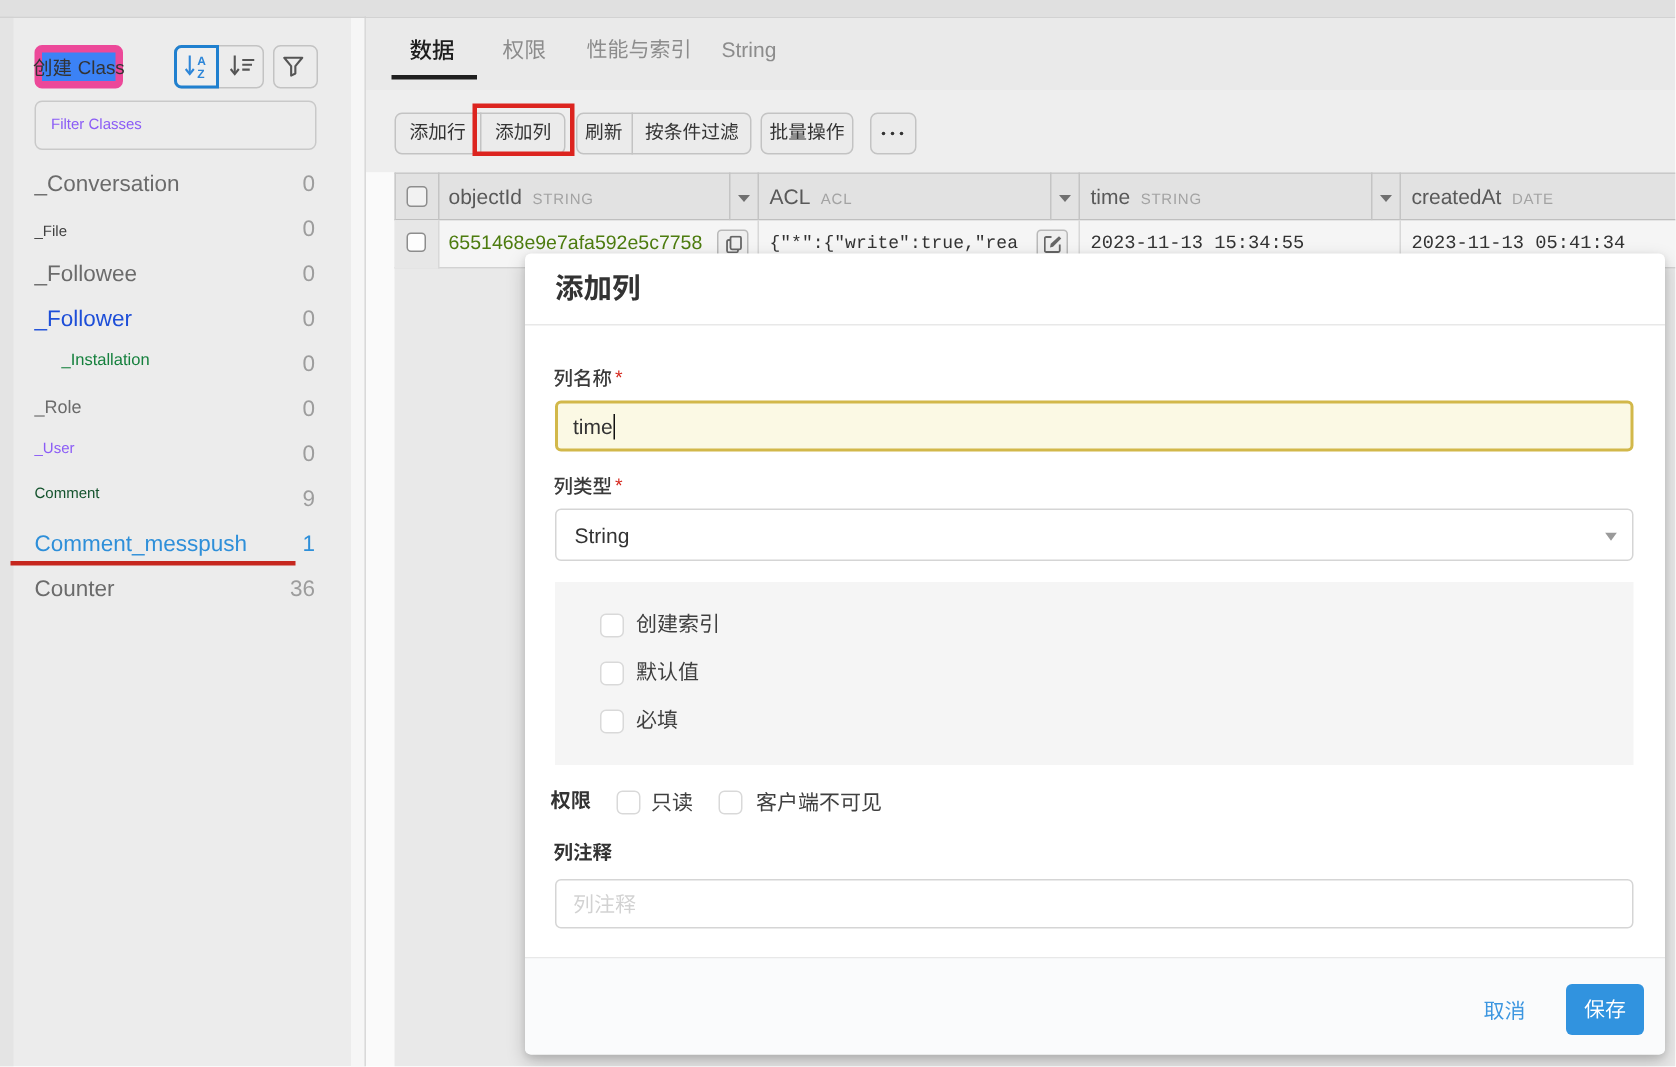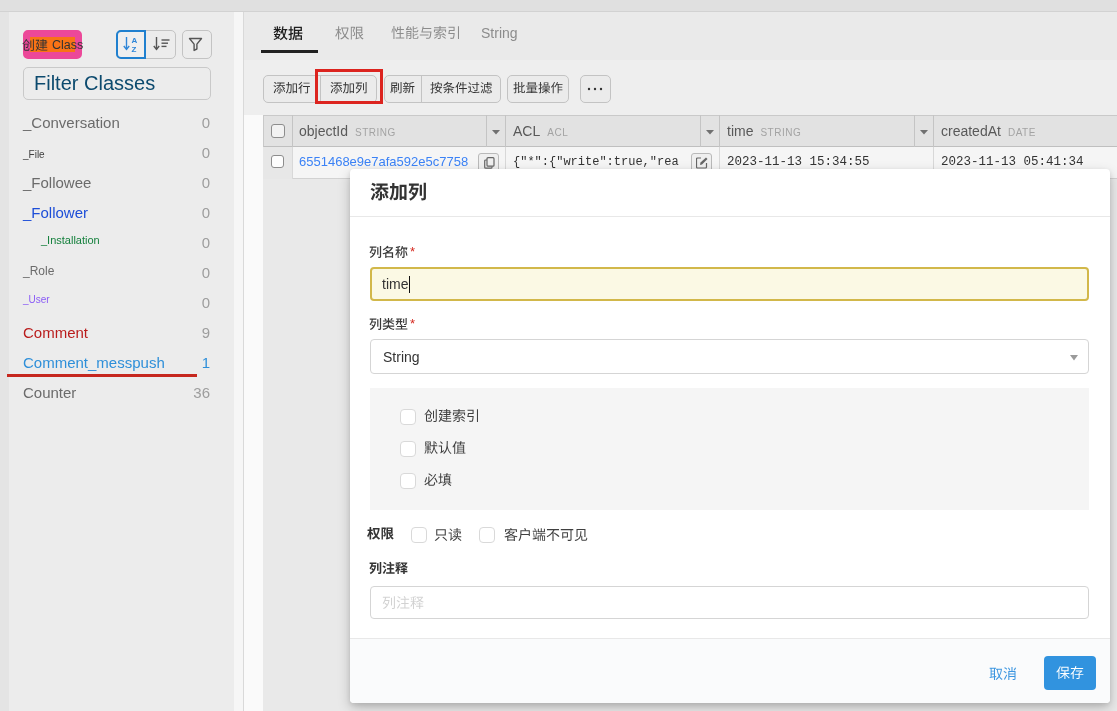--- a/index.html
+++ b/index.html
@@ -10,21 +10,21 @@
 <div class="abs" style="left:0;top:0;width:244px;height:711px;background:#ececec"></div>
 <div class="abs" style="left:0;top:0;width:9px;height:711px;background:#e4e4e4"></div>
 <div class="abs" style="left:234px;top:11px;width:9px;height:700px;background:#f6f6f6"></div>
 <div class="abs" style="left:243px;top:0;width:1px;height:711px;background:#d9d9d9"></div>
 <div class="abs" style="left:0;top:0;width:1117px;height:11px;background:#e0e0e0"></div>
 <div class="abs" style="left:0;top:11px;width:1117px;height:1px;background:#d2d2d2"></div>
 <div class="abs" style="left:244px;top:12px;width:873px;height:48px;background:#eaeaea"></div>
 <div class="abs" style="left:244px;top:60px;width:873px;height:55px;background:#eeeeee"></div>
 <div class="abs" style="left:244px;top:115px;width:873px;height:596px;background:#fafafa"></div>
 <div class="abs" style="left:263px;top:115px;width:854px;height:596px;background:#e9e9e9"></div>
-<div class="abs" style="left:23px;top:30px;width:59px;height:29px;background:#f97316;border:7px solid #ec4899;border-radius:5px;display:flex;align-items:center;justify-content:center">
+<div class="abs" style="left:23px;top:30px;width:59px;height:29px;background:#3b82f6;border:5px solid #ec4899;border-radius:5px;display:flex;align-items:center;justify-content:center">
 <div style="display:flex;align-items:center">
       <svg style="display:block" width="26" height="16" viewBox="0 0 26 16">
         <g fill="#333333" transform="matrix(0.013000,0,0,-0.013000,0,12.87)">
           <path transform="translate(0.0,0)" d="M838 824V20C838 1 831 -5 812 -6C792 -6 729 -7 659 -5C670 -25 682 -57 686 -76C779 -77 834 -75 867 -64C899 -51 913 -30 913 20V824ZM643 724V168H715V724ZM142 474V45C142 -44 172 -65 269 -65C290 -65 432 -65 455 -65C544 -65 566 -26 576 112C555 117 526 128 509 141C504 22 497 0 450 0C419 0 300 0 275 0C224 0 216 7 216 45V407H432C424 286 415 237 403 223C396 214 388 213 374 213C360 213 325 214 288 218C298 199 306 173 307 153C347 150 386 151 406 152C431 155 448 161 463 178C486 203 497 271 506 444C507 454 507 474 507 474ZM313 838C260 709 154 571 27 480C44 468 70 443 82 428C181 504 266 604 330 713C409 627 496 524 540 457L595 507C547 578 446 689 362 774L383 818Z"></path>
           <path transform="translate(1000.0,0)" d="M394 755V695H581V620H330V561H581V483H387V422H581V345H379V288H581V209H337V149H581V49H652V149H937V209H652V288H899V345H652V422H876V561H945V620H876V755H652V840H581V755ZM652 561H809V483H652ZM652 620V695H809V620ZM97 393C97 404 120 417 135 425H258C246 336 226 259 200 193C173 233 151 283 134 343L78 322C102 241 132 177 169 126C134 60 89 8 37 -30C53 -40 81 -66 92 -80C140 -43 183 7 218 70C323 -30 469 -55 653 -55H933C937 -35 951 -2 962 14C911 13 694 13 654 13C485 13 347 35 249 132C290 225 319 342 334 483L292 493L278 492H192C242 567 293 661 338 758L290 789L266 778H64V711H237C197 622 147 540 129 515C109 483 84 458 66 454C76 439 91 408 97 393Z"></path>
         </g>
       </svg>
       <span style="font-size:12.5px;color:#333;margin-left:4px">Class</span>
     </div>
   </div>
@@ -45,37 +45,37 @@
 <path d="M9.5 4h8"></path>
       <path d="M9.5 7.2h6.5"></path>
       <path d="M9.5 10.4h5"></path>
     </g>
 </svg>
 <div class="abs" style="left:182px;top:30px;width:30px;height:29px;background:#ececec;border:1px solid #c3c3c3;border-radius:5px"></div>
 <svg class="abs" style="left:188px;top:37px" width="16" height="15" viewBox="0 0 16 15">
 <path d="M1.5 1.5h12l-4.6 5.6v4.9l-2.8 1.4V7.1Z" fill="none" stroke="#555" stroke-width="1.4" stroke-linejoin="round"></path>
 </svg>
 <div class="abs" style="left:23px;top:67px;width:188px;height:33px;border:1px solid #c9c9c9;border-radius:5px;display:flex;align-items:center">
-    <span style="color:#0c4a6e;font-size:20px;padding-left:10px">Filter Classes</span>
+    <span style="color:#8b5cf6;font-size:10px;padding-left:10px">Filter Classes</span>
   </div>
 <div class="abs" style="left:23px;top:114px;width:188px;height:20px;font-size:15px;color:#6b6b6b">_Conversation</div>
 <div class="abs" style="left:120px;top:114px;width:90px;height:20px;font-size:15px;color:#9d9d9d;text-align:right">0</div>
 <div class="abs" style="left:23px;top:149px;width:188px;height:20px;font-size:10px;color:#404040">_File</div>
 <div class="abs" style="left:120px;top:144px;width:90px;height:20px;font-size:15px;color:#9d9d9d;text-align:right">0</div>
 <div class="abs" style="left:23px;top:174px;width:188px;height:20px;font-size:15px;color:#6b6b6b">_Followee</div>
 <div class="abs" style="left:120px;top:174px;width:90px;height:20px;font-size:15px;color:#9d9d9d;text-align:right">0</div>
 <div class="abs" style="left:23px;top:204px;width:188px;height:20px;font-size:15px;color:#1d4ed8">_Follower</div>
 <div class="abs" style="left:120px;top:204px;width:90px;height:20px;font-size:15px;color:#9d9d9d;text-align:right">0</div>
 <div class="abs" style="left:41px;top:234px;width:188px;height:20px;font-size:11px;color:#15803d">_Installation</div>
 <div class="abs" style="left:120px;top:234px;width:90px;height:20px;font-size:15px;color:#9d9d9d;text-align:right">0</div>
 <div class="abs" style="left:23px;top:264px;width:188px;height:20px;font-size:12px;color:#6b6b6b">_Role</div>
 <div class="abs" style="left:120px;top:264px;width:90px;height:20px;font-size:15px;color:#9d9d9d;text-align:right">0</div>
 <div class="abs" style="left:23px;top:294px;width:188px;height:20px;font-size:10px;color:#8b5cf6">_User</div>
 <div class="abs" style="left:120px;top:294px;width:90px;height:20px;font-size:15px;color:#9d9d9d;text-align:right">0</div>
-<div class="abs" style="left:23px;top:324px;width:188px;height:20px;font-size:15px;color:#b91c1c">Comment</div>
+<div class="abs" style="left:23px;top:324px;width:188px;height:20px;font-size:10px;color:#14532d">Comment</div>
 <div class="abs" style="left:120px;top:324px;width:90px;height:20px;font-size:15px;color:#9d9d9d;text-align:right">9</div>
 <div class="abs" style="left:23px;top:354px;width:188px;height:20px;font-size:15px;color:#2e8fd9">Comment_messpush</div>
 <div class="abs" style="left:120px;top:354px;width:90px;height:20px;font-size:15px;color:#2e8fd9;text-align:right">1</div>
 <div class="abs" style="left:23px;top:384px;width:188px;height:20px;font-size:15px;color:#6b6b6b">Counter</div>
 <div class="abs" style="left:120px;top:384px;width:90px;height:20px;font-size:15px;color:#9d9d9d;text-align:right">36</div>
 <div class="abs" style="left:7px;top:374px;width:190px;height:3px;background:#c6271e"></div>
 <div class="abs" style="left:273px;top:24px">
     <svg style="display:block" width="30" height="19" viewBox="0 0 30 19">
       <g fill="#1f1f1f" transform="matrix(0.015000,0,0,-0.015000,0,14.85)">
         <path transform="translate(0.0,0)" d="M435 828C418 790 387 733 363 697L424 669C451 701 483 750 514 795ZM79 795C105 754 130 699 138 664L210 696C201 731 174 784 147 823ZM394 250C373 206 345 167 312 134C279 151 245 167 212 182L250 250ZM97 151C144 132 197 107 246 81C185 40 113 11 35 -6C51 -24 69 -57 78 -78C169 -53 253 -16 323 39C355 20 383 2 405 -15L462 47C440 62 413 78 384 95C436 153 476 224 501 312L450 331L435 328H288L307 374L224 390C216 370 208 349 198 328H66V250H158C138 213 116 179 97 151ZM246 845V662H47V586H217C168 528 97 474 32 447C50 429 71 397 82 376C138 407 198 455 246 508V402H334V527C378 494 429 453 453 430L504 497C483 511 410 557 360 586H532V662H334V845ZM621 838C598 661 553 492 474 387C494 374 530 343 544 328C566 361 587 398 605 439C626 351 652 270 686 197C631 107 555 38 450 -11C467 -29 492 -68 501 -88C600 -36 675 29 732 111C780 33 840 -30 914 -75C928 -52 955 -18 976 -1C896 42 833 111 783 197C834 298 866 420 887 567H953V654H675C688 709 699 767 708 826ZM799 567C785 464 765 375 735 297C702 379 677 470 660 567Z"></path>
@@ -185,21 +185,21 @@
     <polygon points="0,0 8,0 4,4.6" fill="#707070"></polygon>
   </svg>
 <div class="abs" style="left:941px;top:123px;font-size:14px;color:#595959">createdAt<span style="font-size:10px;color:#a3a3a3;margin-left:7px;letter-spacing:0.5px">DATE</span></div>
 <div class="abs" style="left:263px;top:147px;width:854px;height:32px;background:#f5f5f5;border-bottom:1px solid #d2d2d2"></div>
 <div class="abs" style="left:263px;top:147px;width:29px;height:32px;background:#e7e7e7"></div>
 <div class="abs" style="left:292px;top:147px;width:1px;height:32px;background:#d8d8d8"></div>
 <div class="abs" style="left:505px;top:147px;width:1px;height:32px;background:#d8d8d8"></div>
 <div class="abs" style="left:719px;top:147px;width:1px;height:32px;background:#d8d8d8"></div>
 <div class="abs" style="left:933px;top:147px;width:1px;height:32px;background:#d8d8d8"></div>
 <div class="abs" style="left:271px;top:155px;width:13px;height:13px;border:1px solid #8d8d8d;border-radius:3px;background:#fdfdfd"></div>
-<div class="abs" style="left:299px;top:154px;font-size:13px;color:#3b82f6">6551468e9e7afa592e5c7758</div>
+<div class="abs" style="left:299px;top:154px;font-size:13px;color:#4d7c0f">6551468e9e7afa592e5c7758</div>
 <div class="abs" style="left:478px;top:153px;width:21px;height:20px;border:1px solid #b9b9b9;border-radius:3px;background:#efefef"></div>
 <svg class="abs" style="left:484px;top:157px" width="11" height="12">
     <rect x="3" y="0.7" width="7" height="8.5" rx="1" fill="none" stroke="#666" stroke-width="1.2"></rect>
     <path d="M3 3H1.7a1 1 0 0 0-1 1v6.2a1 1 0 0 0 1 1H7a1 1 0 0 0 1-1V9.5" fill="none" stroke="#666" stroke-width="1.2"></path>
   </svg>
 <div class="abs mono" style="left:513px;top:155px;font-size:12px;color:#333">{"*":{"write":true,"rea</div>
 <div class="abs" style="left:691px;top:153px;width:21px;height:20px;border:1px solid #b9b9b9;border-radius:3px;background:#efefef"></div>
 <svg class="abs" style="left:696px;top:157px" width="12" height="12">
     <path d="M10.5 6v4a1 1 0 0 1-1 1H1.5a1 1 0 0 1-1-1V2a1 1 0 0 1 1-1H5" fill="none" stroke="#666" stroke-width="1.2"></path>
     <path d="M4.5 5.5L10 0.5l1.5 1.5L6 7.5l-2 .5Z" fill="#666"></path>

